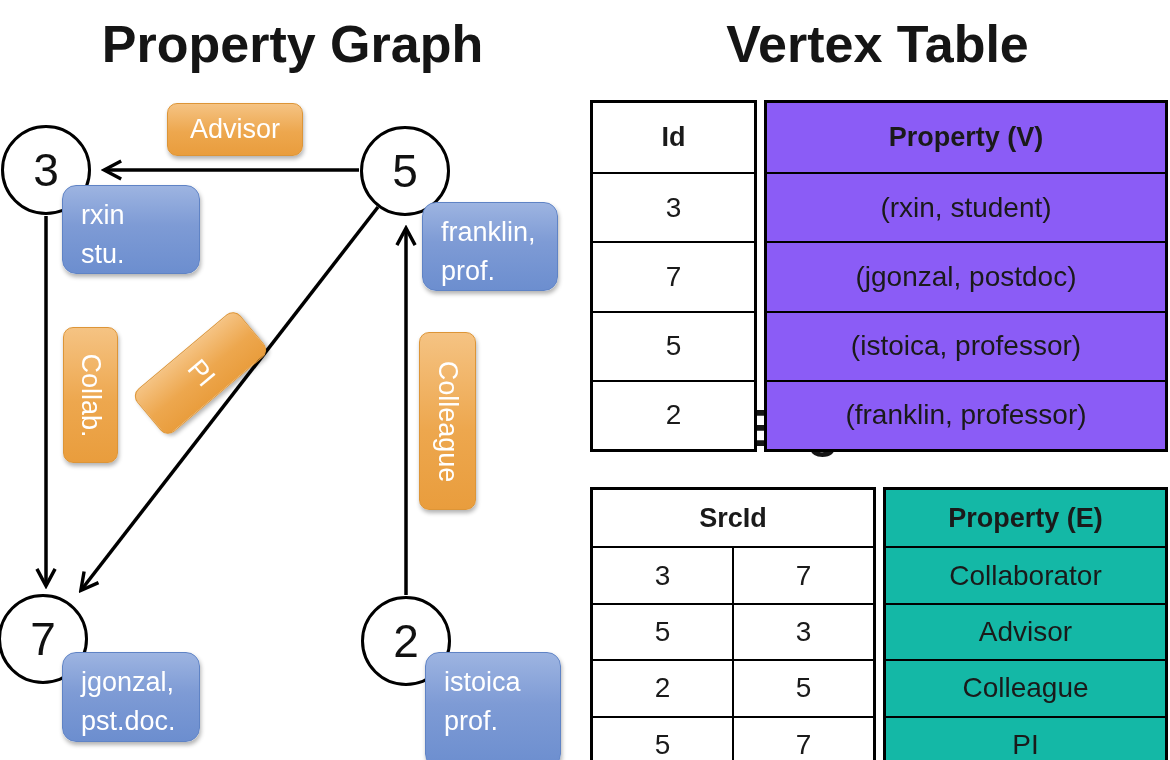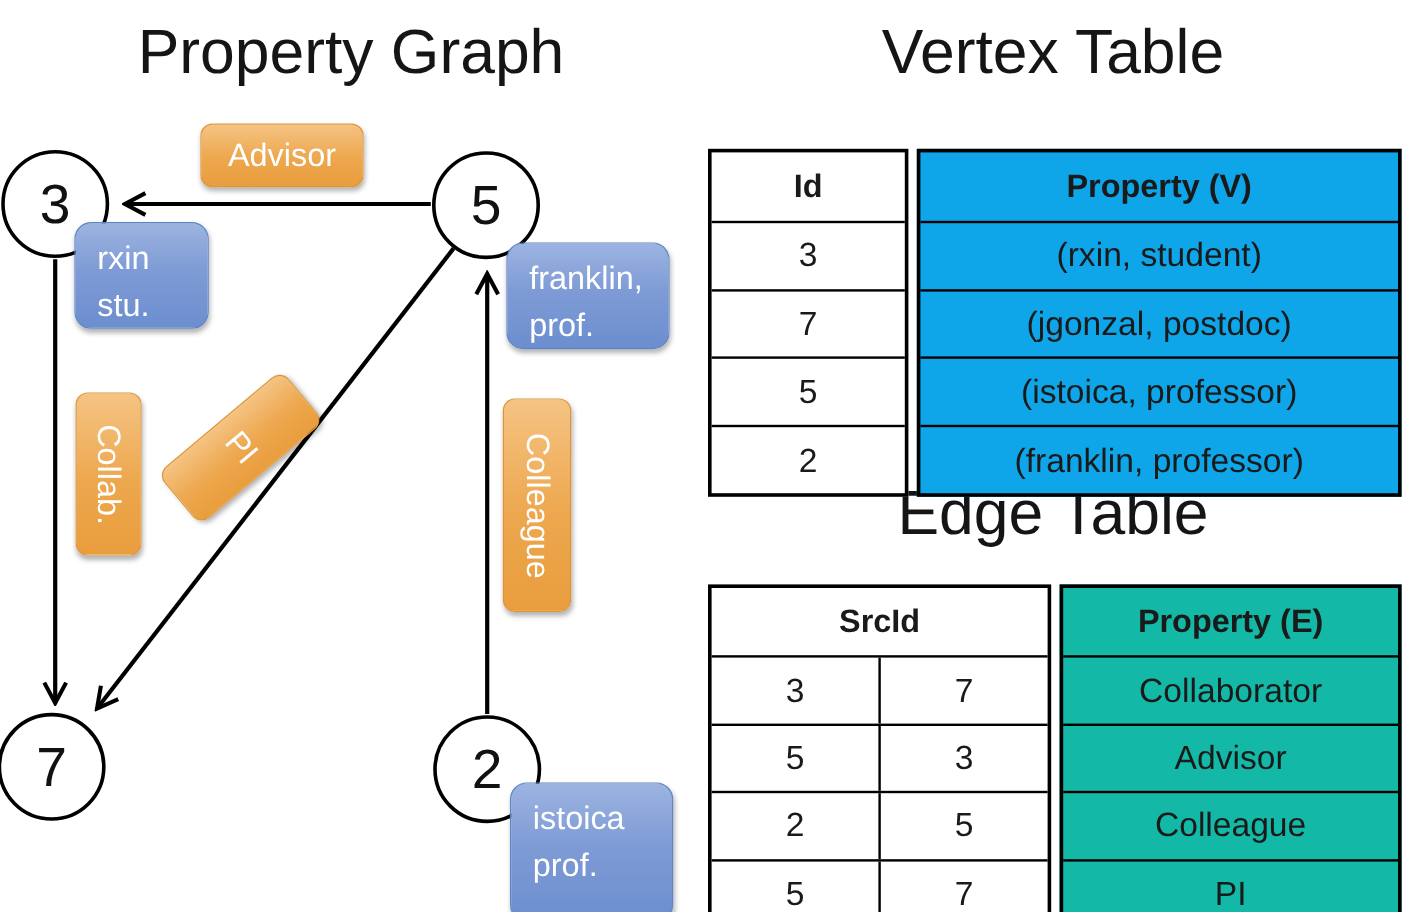--- a/index.html
+++ b/index.html
@@ -1,21 +1,21 @@
 <!DOCTYPE html>
 <html><head>
 <meta charset="utf-8">
 <style>
   html,body{margin:0;padding:0;background:#fff;}
   .stage{
     position:relative;width:1170px;height:760px;background:#fff;overflow:hidden;
     font-family:"Liberation Sans",sans-serif;color:#111;
   }
   .title{
-    position:absolute;text-align:center;font-size:52px;font-weight:400;
+    position:absolute;text-align:center;font-size:52px;font-weight:700;
     letter-spacing:0px;color:#151515;white-space:nowrap;
   }
   .title.graph{left:0;top:14px;width:585px;}
   .title.vertex{left:585px;top:14px;width:585px;}
   .title.edge{left:585px;top:398px;width:585px;}
 
   
   svg.edges{position:absolute;left:0;top:0;width:585px;height:760px;}
   .node{
     position:absolute;width:90px;height:90px;border:3.5px solid #000;border-radius:50%;
@@ -43,21 +43,21 @@
     box-sizing:border-box;background:#fff;
   }
   .row{display:flex;align-items:stretch;border-top:2.5px solid #000;}
   .row:first-child{border-top:none;}
   .cell{
     flex:1;display:flex;align-items:center;justify-content:center;
     font-size:28px;color:#1a1a1a;white-space:nowrap;
   }
   .cell.hdr{font-weight:bold;font-size:27px;}
   .cell.div{border-left:2.5px solid #000;}
-  .fill-blue{background:#0ea5e9;}
+  .fill-blue{background:#8b5cf6;}
   .fill-tan{background:#14b8a6;}
   .gap{width:7px;}
 </style>
 </head>
 <body>
 
 <div class="stage">
 
   <div class="title graph">Property Graph</div>
   <div class="title vertex">Vertex Table</div>
@@ -94,34 +94,38 @@
   <div class="elabel" style="left:63px;top:327px;width:55px;height:136px;">
     <span class="vt">Collab.</span>
   </div>
   <div class="elabel" style="left:133px;top:345px;width:135px;height:56px;transform:rotate(-40deg);">
     <span class="vt">PI</span>
   </div>
   <div class="elabel" style="left:419px;top:332px;width:57px;height:178px;">
     <span class="vt">Colleague</span>
   </div>
 
-  <div class="pbox" style="left:62px;top:185px;width:112px;height:89px;">
+  <div class="pbox" style="left:62px;top:185px;width:138px;height:89px;">
     <div>rxin</div>
     <div>stu.</div>
   </div>
   <div class="pbox" style="left:422px;top:202px;width:136px;height:89px;">
     <div>franklin,</div>
     <div>prof.</div>
   </div>
+  <div class="pbox" style="left:62px;top:652px;width:138px;height:90px;">
+    <div>jgonzal,</div>
+    <div>pst.doc.</div>
+  </div>
   <div class="pbox" style="left:425px;top:652px;width:136px;height:116px;">
     <div>istoica</div>
     <div>prof.</div>
   </div>
 
-  <div class="tbl" style="left:590px;top:100px;width:578px;height:290px;margin-top:24px;">
+  <div class="tbl" style="left:590px;top:100px;width:578px;height:352px;">
     <div class="subtbl" style="width:167px;">
       <div class="row">
           <div class="cell hdr">Id</div>
         </div>
       <div class="row">
           <div class="cell">3</div>
         </div>
       <div class="row">
           <div class="cell">7</div>
         </div>

